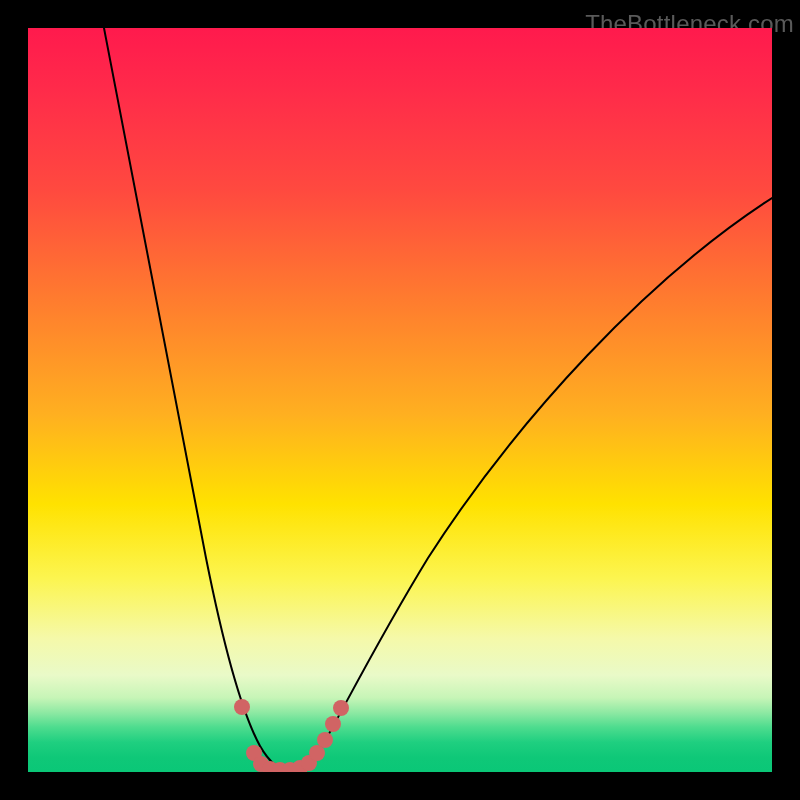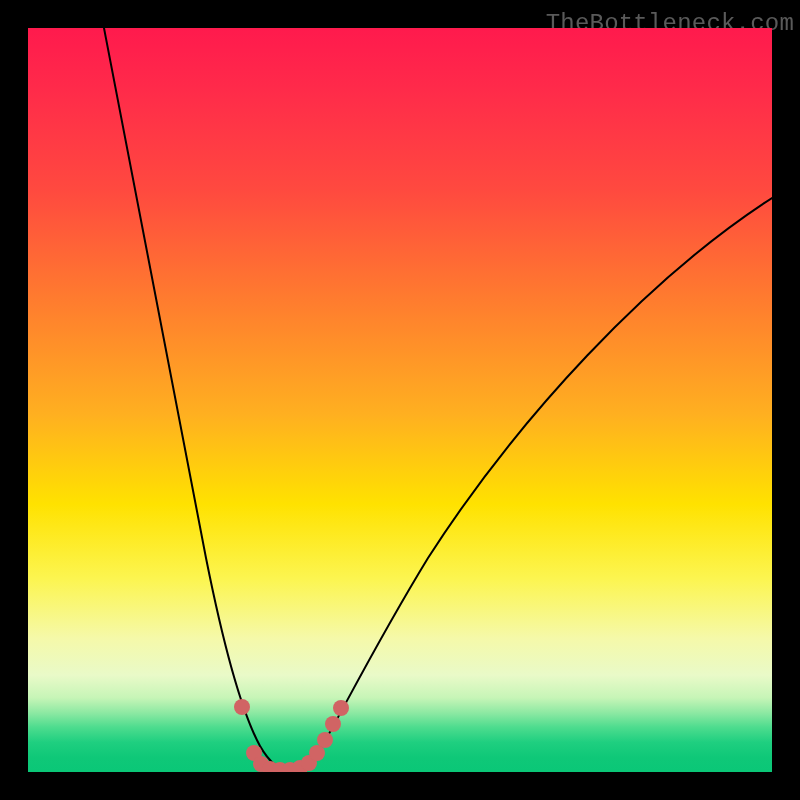--- a/index.html
+++ b/index.html
@@ -36,21 +36,21 @@
       #4ddc8e 94%,
       #1fcf80 96%,
       #0fc878 98%,
       #0ac777 100%
     );
   }
   .watermark {
     position: absolute;
     top: 10px;
     right: 6px;
-    font-family: Liberation Mono, monospace;
+    font-family: Liberation Sans, sans-serif;
     font-size: 24px;
     font-weight: 500;
     color: #5a5a5a;
     letter-spacing: 0.2px;
     user-select: none;
   }
   svg.curve {
     position: absolute;
     inset: 0;
   }

